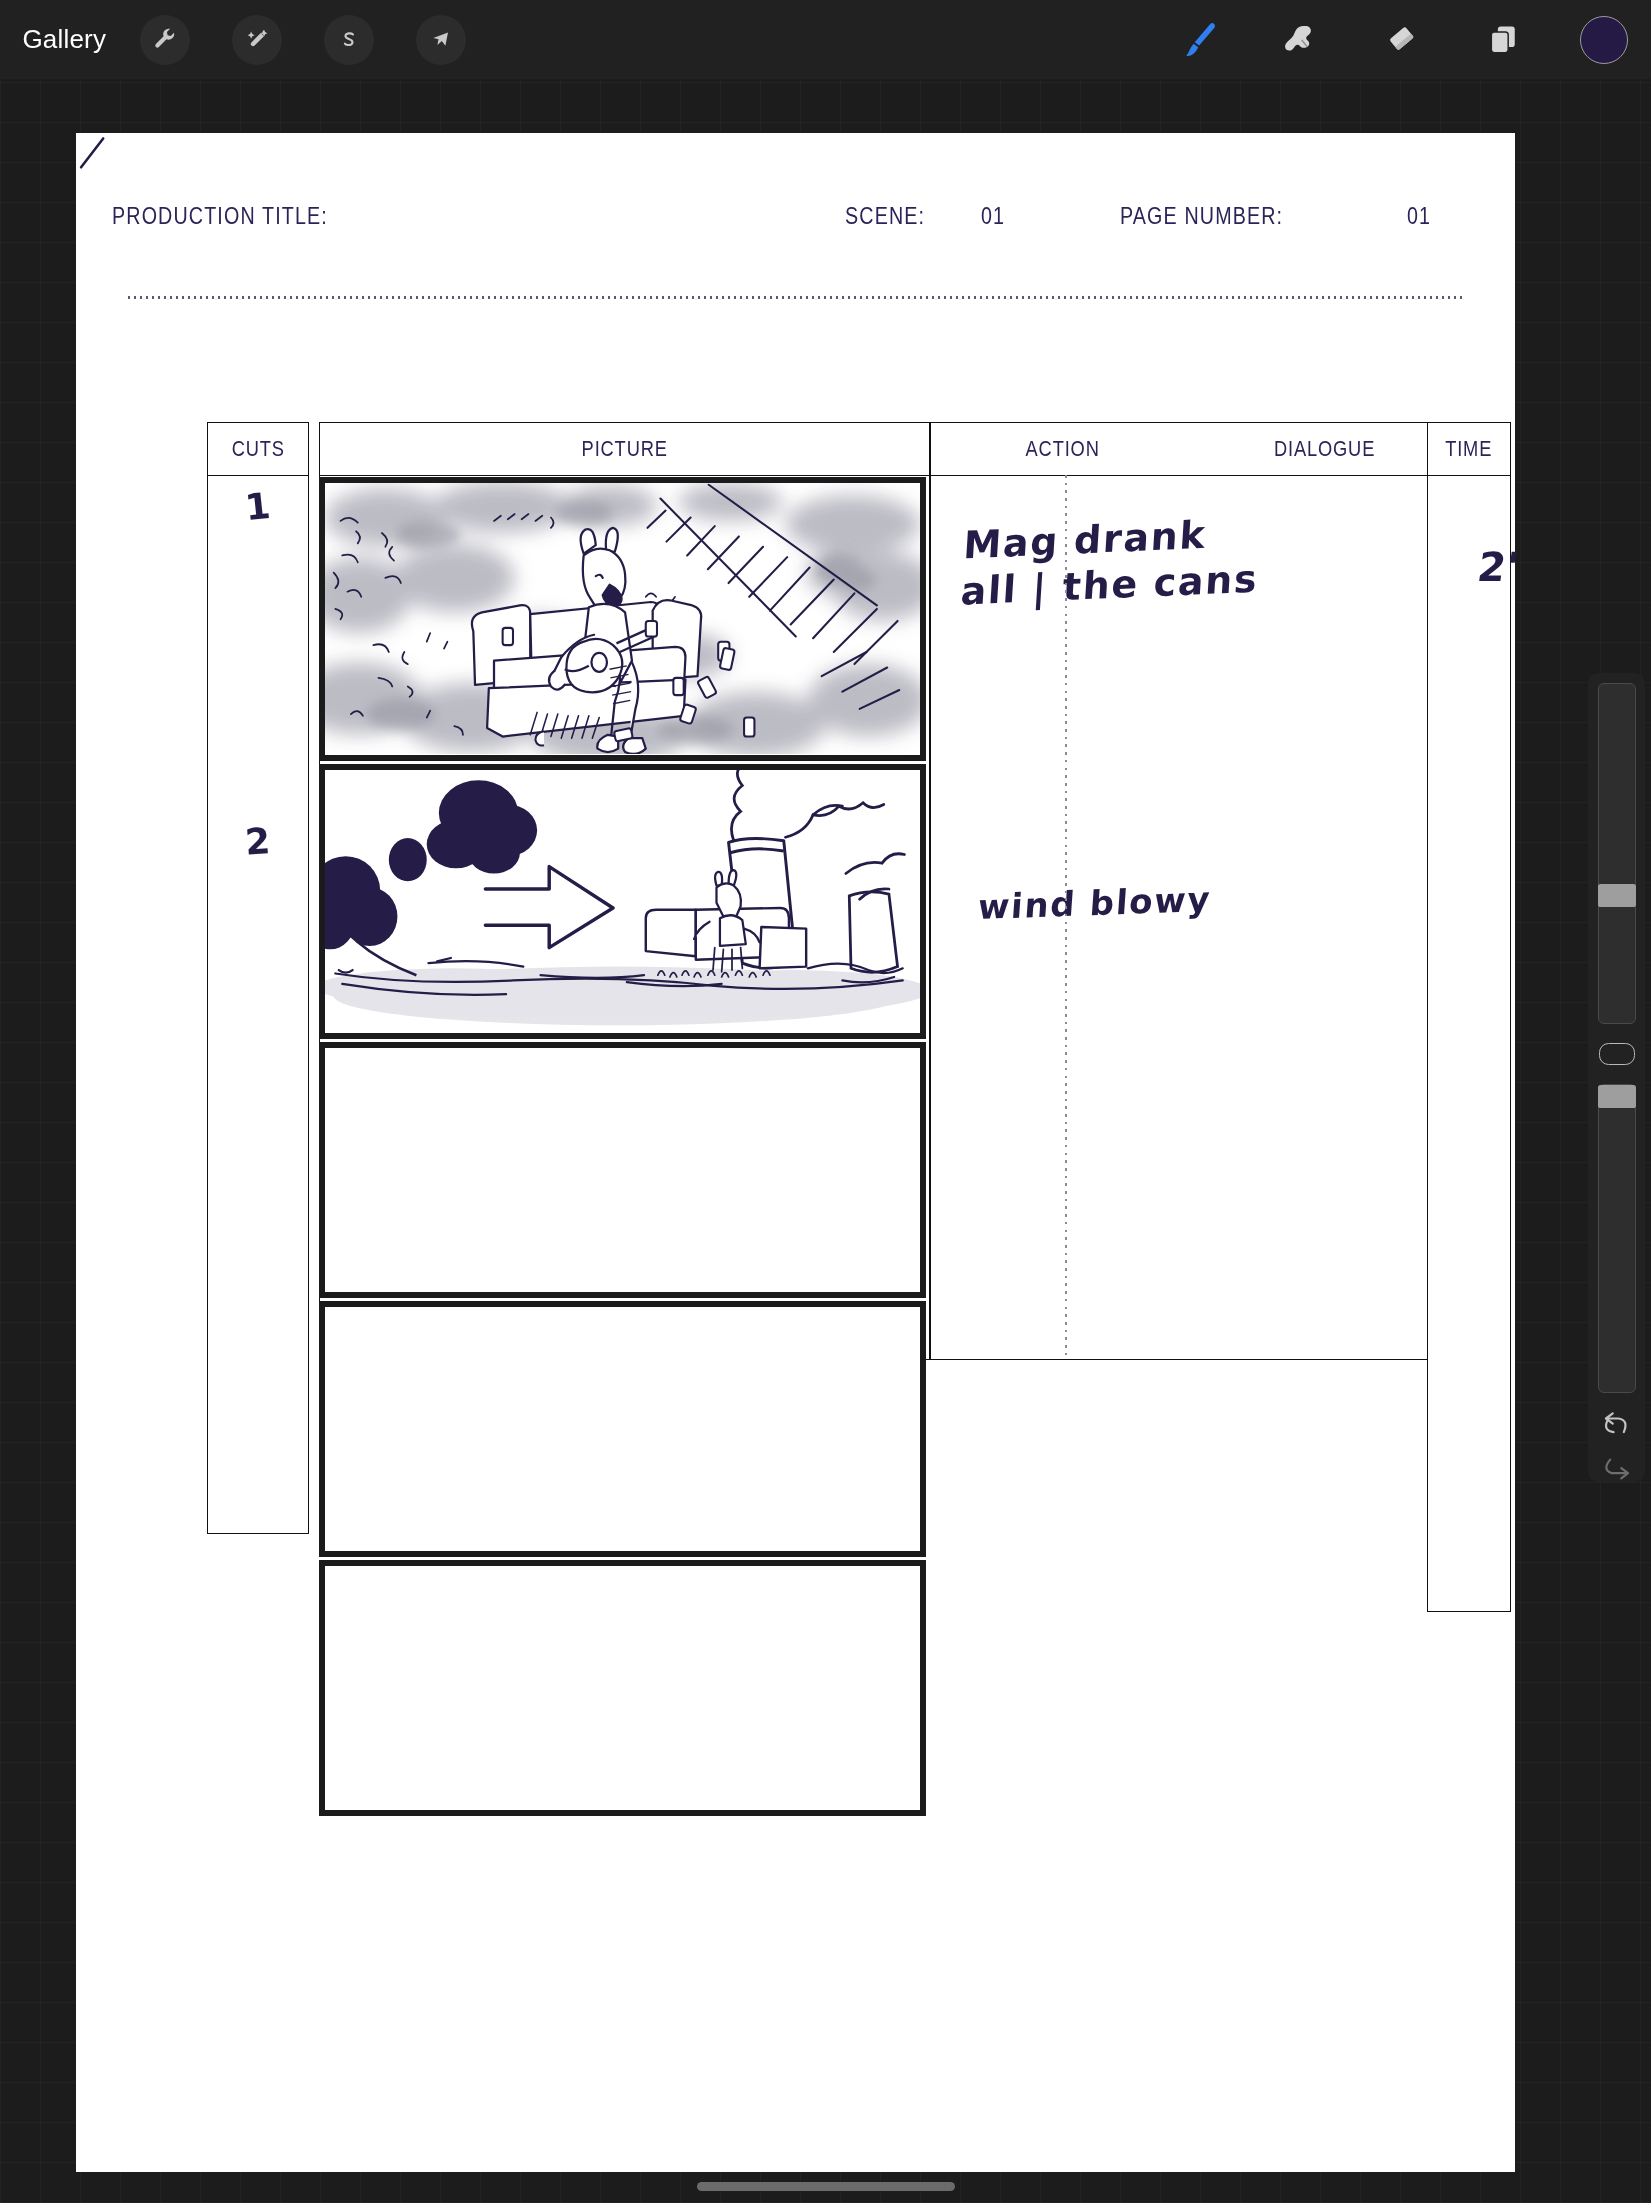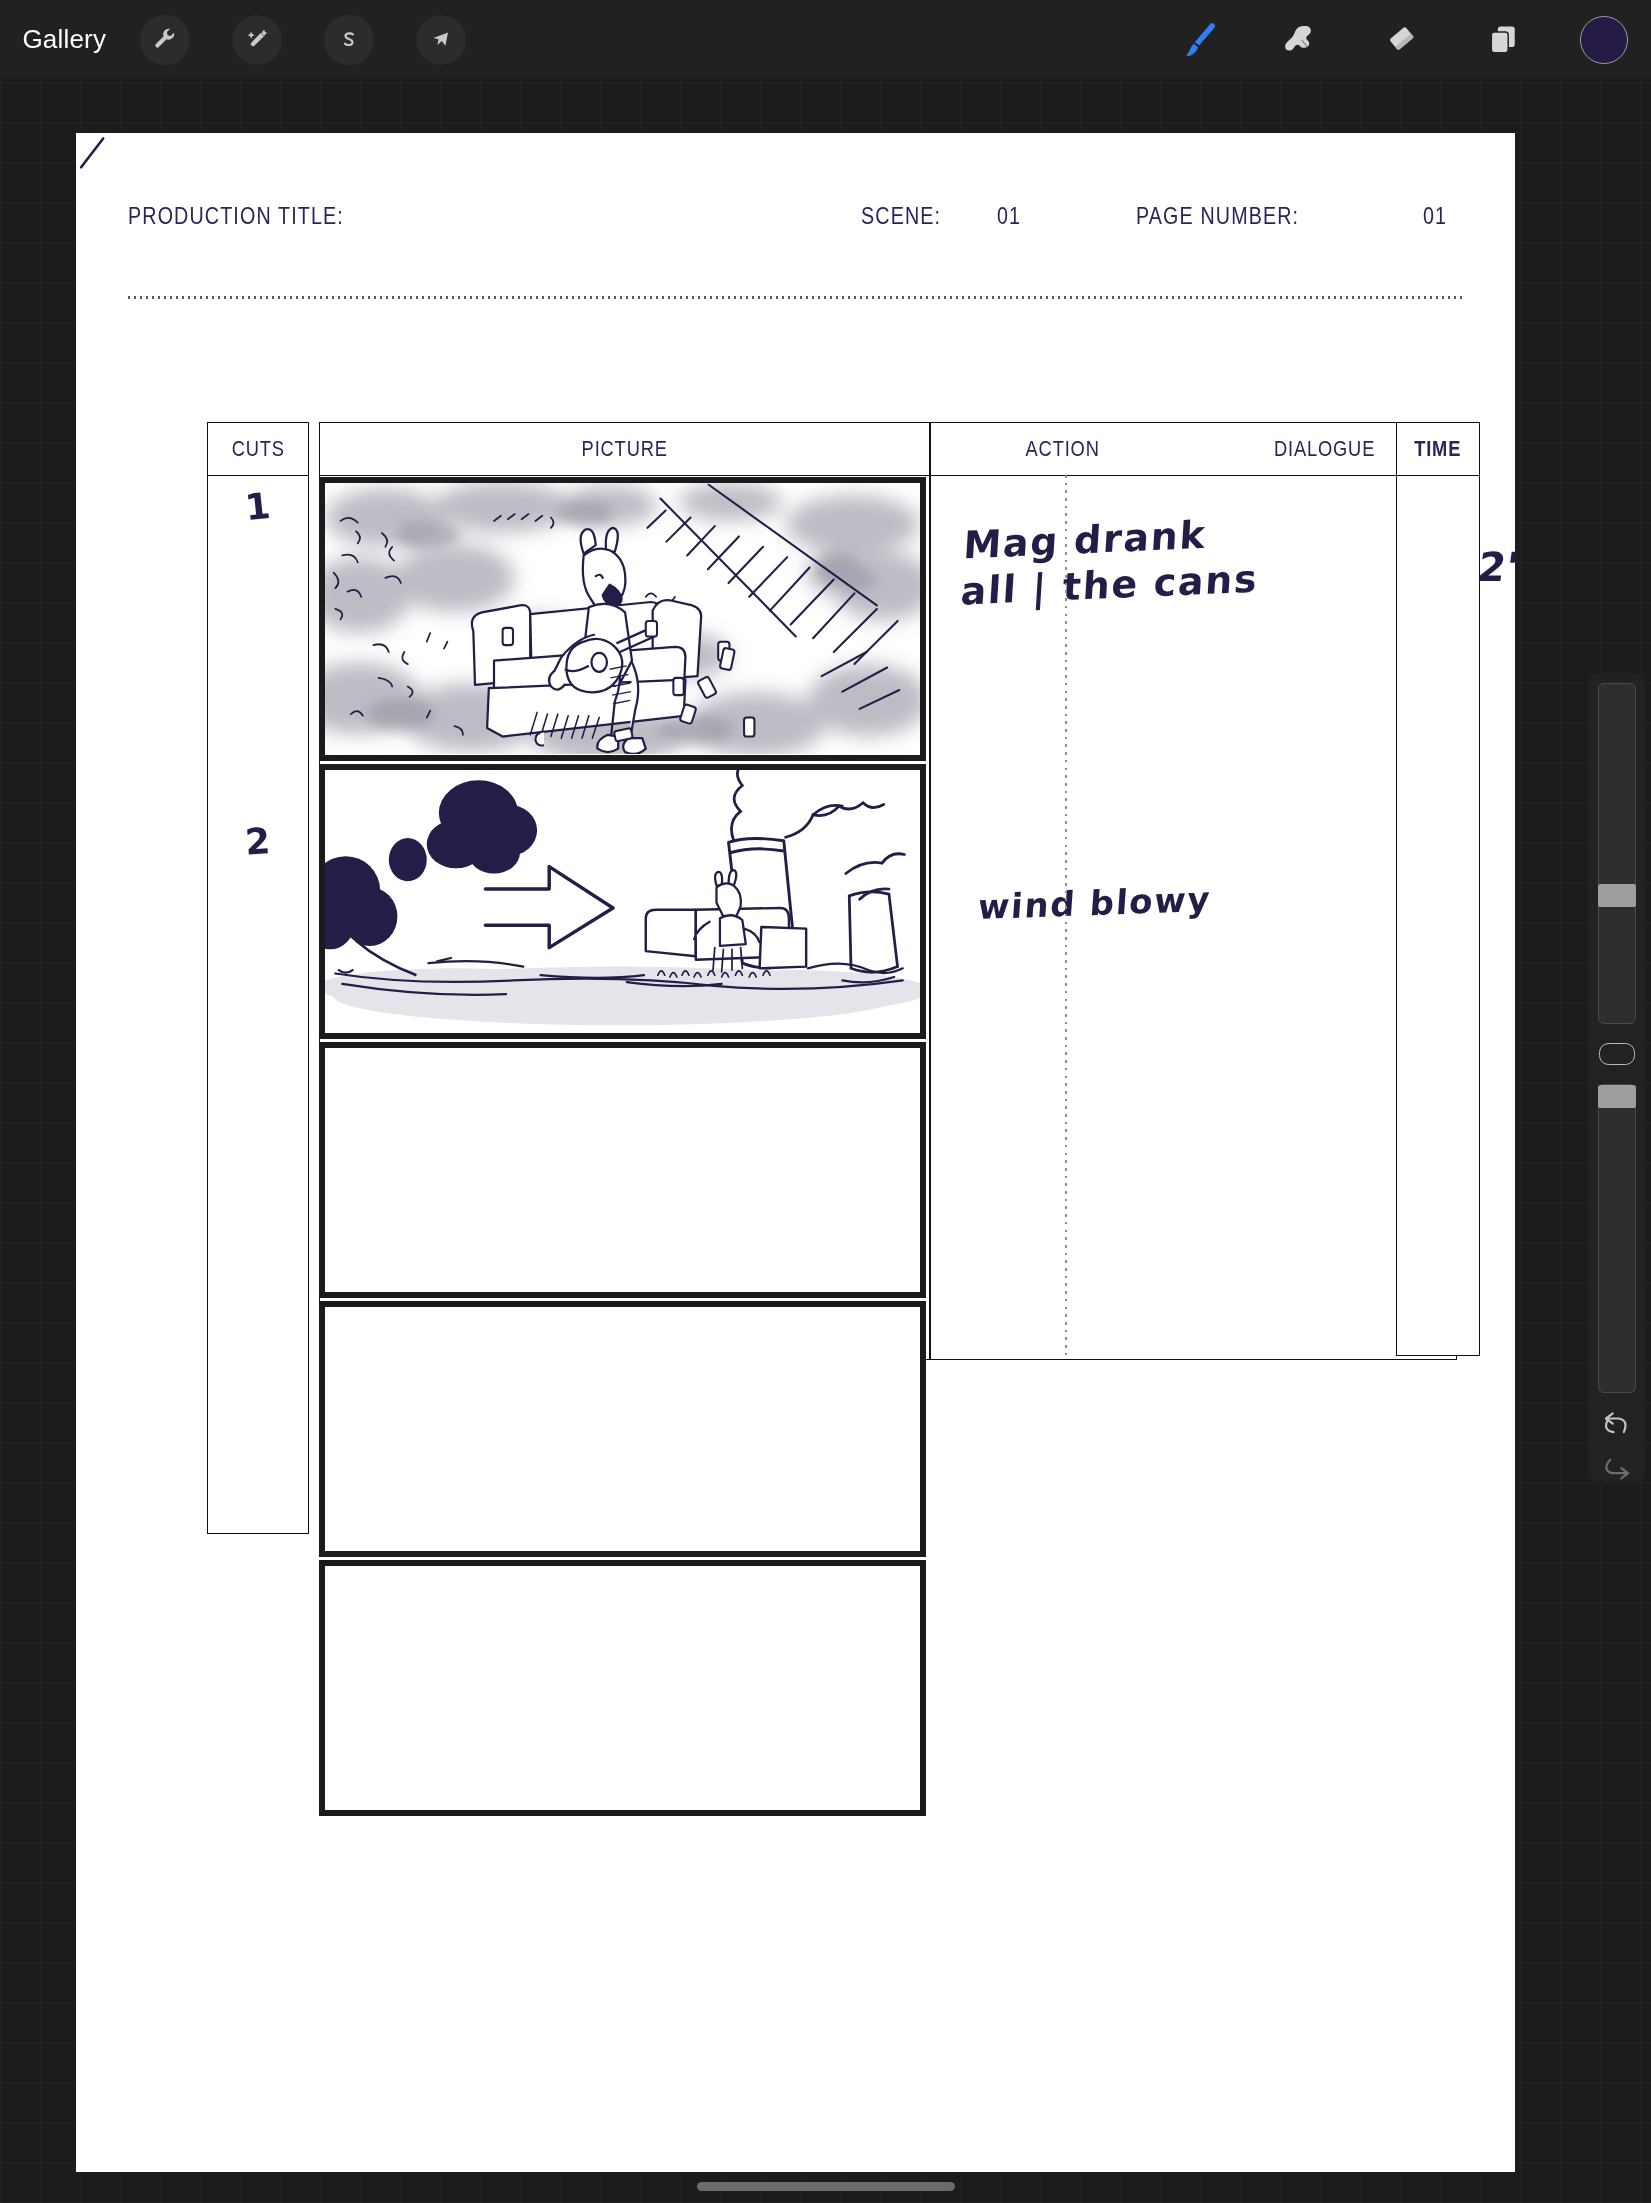--- a/index.html
+++ b/index.html
@@ -65,21 +65,21 @@
   #paper {
     position: absolute;
     left: 76px; top: 133px;
     width: 1439px; height: 2039px;
     background: #ffffff;
   }
 
   
   #sb-header {
     position: absolute;
-    left: 52px; top: 69px;
+    left: 36px; top: 69px;
     width: 1335px; height: 60px;
   }
   .hdr-text {
     position: absolute;
     font-family: "Liberation Sans Narrow", "Liberation Sans", sans-serif;
     font-size: 24px;
     letter-spacing: 1.4px;
     color: #2a2458;
     transform: scaleX(0.82);
     transform-origin: left center;
@@ -110,21 +110,21 @@
     position: absolute;
     top: 0;
     border: 0.9px solid #111;
     background: #fff;
   }
 
   
   #col-cuts    { left: 0;    width: 102px;  height: 1112px; text-align: right; }
   #col-picture { left: 112px; width: 611px; height: 938px; }
   #col-action  { left: 723px; width: 527px; height: 938px; }
-  #col-time    { left: 1189px; width: 84px; height: 934px; font-weight: bold; }
+  #col-time    { left: 1220px; width: 84px; height: 1190px; }
 
   .col-head {
     height: 53px;
     border-bottom: 0.9px solid #111;
     display: flex; align-items: center; justify-content: center;
   }
   .col-head-split { display: flex; height: 53px; border-bottom: 0.9px solid #111; }
   .col-head-split > div { flex: 1; display:flex; align-items:center; justify-content:center; }
 
   .head-label {

